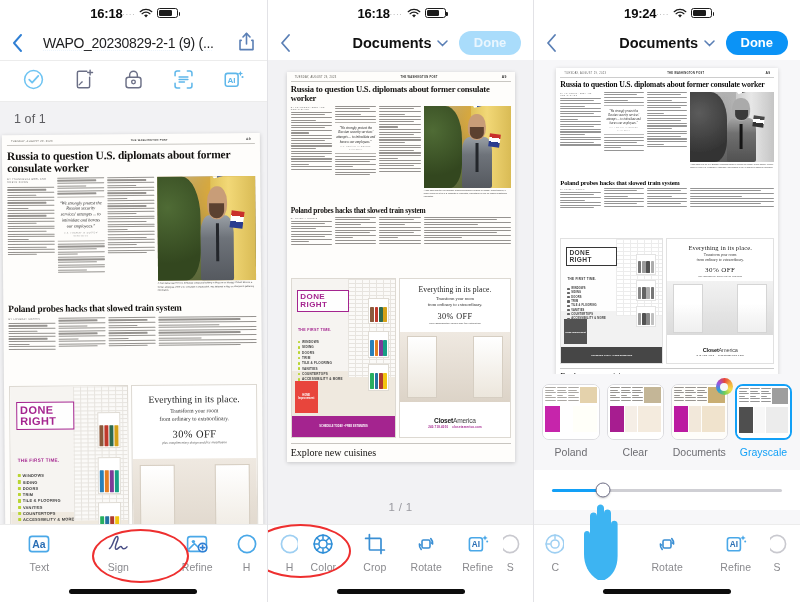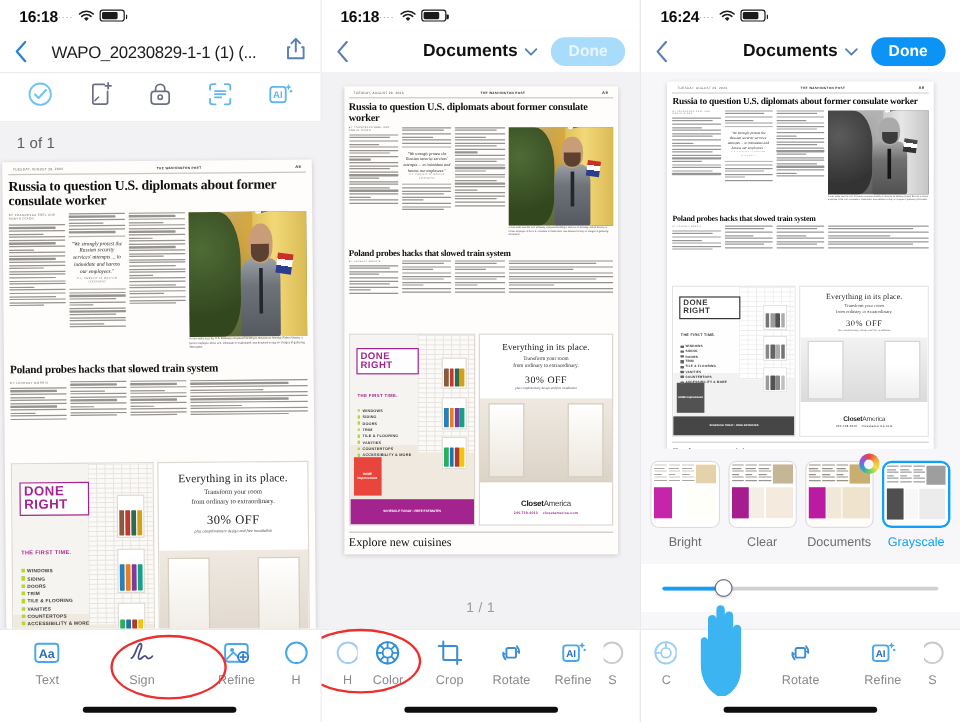--- a/index.html
+++ b/index.html
@@ -11,21 +11,21 @@
   }
   .screens { display:flex; width:800px; height:602px; }
   .panel { position:relative; background:#fff; height:602px; overflow:hidden; }
   .p1 { width:267px; }
   .p2 { width:267px; }
   .p3 { width:266px; }
 
   
   .statusbar {
     height:26px; display:flex; align-items:center;
-    justify-content:flex-start; padding:0 14px 0 16px;
+    justify-content:center; padding:0 14px 0 16px;
     background:#fff;
   }
   .clock { font-size:13px; font-weight:700; color:#0b0b0b; letter-spacing:-0.2px; }
   .status-right { display:flex; align-items:center; gap:4px; }
   .dots { font-size:8px; color:#9a9a9a; letter-spacing:1px; line-height:1;}
   .wifi { width:14px; height:11px; }
   .batt {
     width:21px; height:10px; border:1.3px solid #1c1c1c; border-radius:2.6px;
     position:relative; padding:1px;
   }
@@ -332,21 +332,21 @@
         <span class="batt">
             <i style="width:76%"></i>
           </span>
       </div>
     </div>
 
     <div class="navbar">
       <svg class="chev-back" viewBox="0 0 11 18">
         <path d="M9 1 L2 9 L9 17" stroke="#2f7fd4" stroke-width="1.9" fill="none" stroke-linecap="round" stroke-linejoin="round"></path>
       </svg>
-      <div class="navtitle fileName">WAPO_20230829-1-1 (1) (...</div>
+      <div class="navtitle fileName">WAPO_20230829-2-1 (9) (...</div>
       <span class="share-btn">
         <svg class="share-ico" viewBox="0 0 17 19">
           <path d="M8.5 1.6 L8.5 12" stroke="#5a7fb5" stroke-width="1.6" stroke-linecap="round"></path>
           <path d="M5 5 L8.5 1.4 L12 5" stroke="#5a7fb5" stroke-width="1.6" fill="none" stroke-linecap="round" stroke-linejoin="round"></path>
           <path d="M3.2 8.4 L2 8.4 L2 17.6 L15 17.6 L15 8.4 L13.8 8.4" stroke="#5a7fb5" stroke-width="1.6" fill="none" stroke-linecap="round" stroke-linejoin="round"></path>
         </svg>
       </span>
     </div>
 
     <div class="toolrow">
@@ -1038,21 +1038,21 @@
     </div>
 
     <div class="ellipse" style="left:-18px; top:524px; width:101px; height:54px;"></div>
   </div>
 
   <div class="divider"></div>
 
   <div class="panel p3" style="width:266px; background:#f7f7f9;">
 
     <div class="statusbar">
-      <div class="clock">16:24</div>
+      <div class="clock">19:24</div>
       <div class="status-right">
         <span class="dots">....</span>
         <svg class="wifi" viewBox="0 0 16 12">
           <path d="M8 10.6 L5.8 8.1 a3.3 3.3 0 0 1 4.4 0 Z" fill="#1c1c1c"></path>
           <path d="M3.6 6.2 a6.4 6.4 0 0 1 8.8 0" stroke="#1c1c1c" stroke-width="1.5" fill="none" stroke-linecap="round"></path>
           <path d="M1.4 3.9 a9.6 9.6 0 0 1 13.2 0" stroke="#1c1c1c" stroke-width="1.5" fill="none" stroke-linecap="round"></path>
         </svg>
         <span class="batt">
             <i style="width:76%"></i>
           </span>
@@ -1344,21 +1344,21 @@
                 </div>
                 <div style="display:flex;gap:1px;margin-top:3px;height:26px;">
                   <div style="flex:1;background:#a4248f;"></div>
                   <div style="flex:.8;background:#efe9e1;"></div>
                   <div style="flex:1.6;background:#efe7db;"></div>
                 </div>
               </div>
             </div>
           </div>
         </div>
-        <label>Bright</label>
+        <label>Poland</label>
       </div>
 
       <div class="filt">
         <div class="thumbwrap">
           <div class="thumb">
             <div class="paper" style="position:absolute; inset:0; filter:contrast(1.08);">
               <div style="padding:2px;">
                 <div style="display:flex;gap:1px;">
                   <div style="flex:1">
                       <div class="tl"></div>

